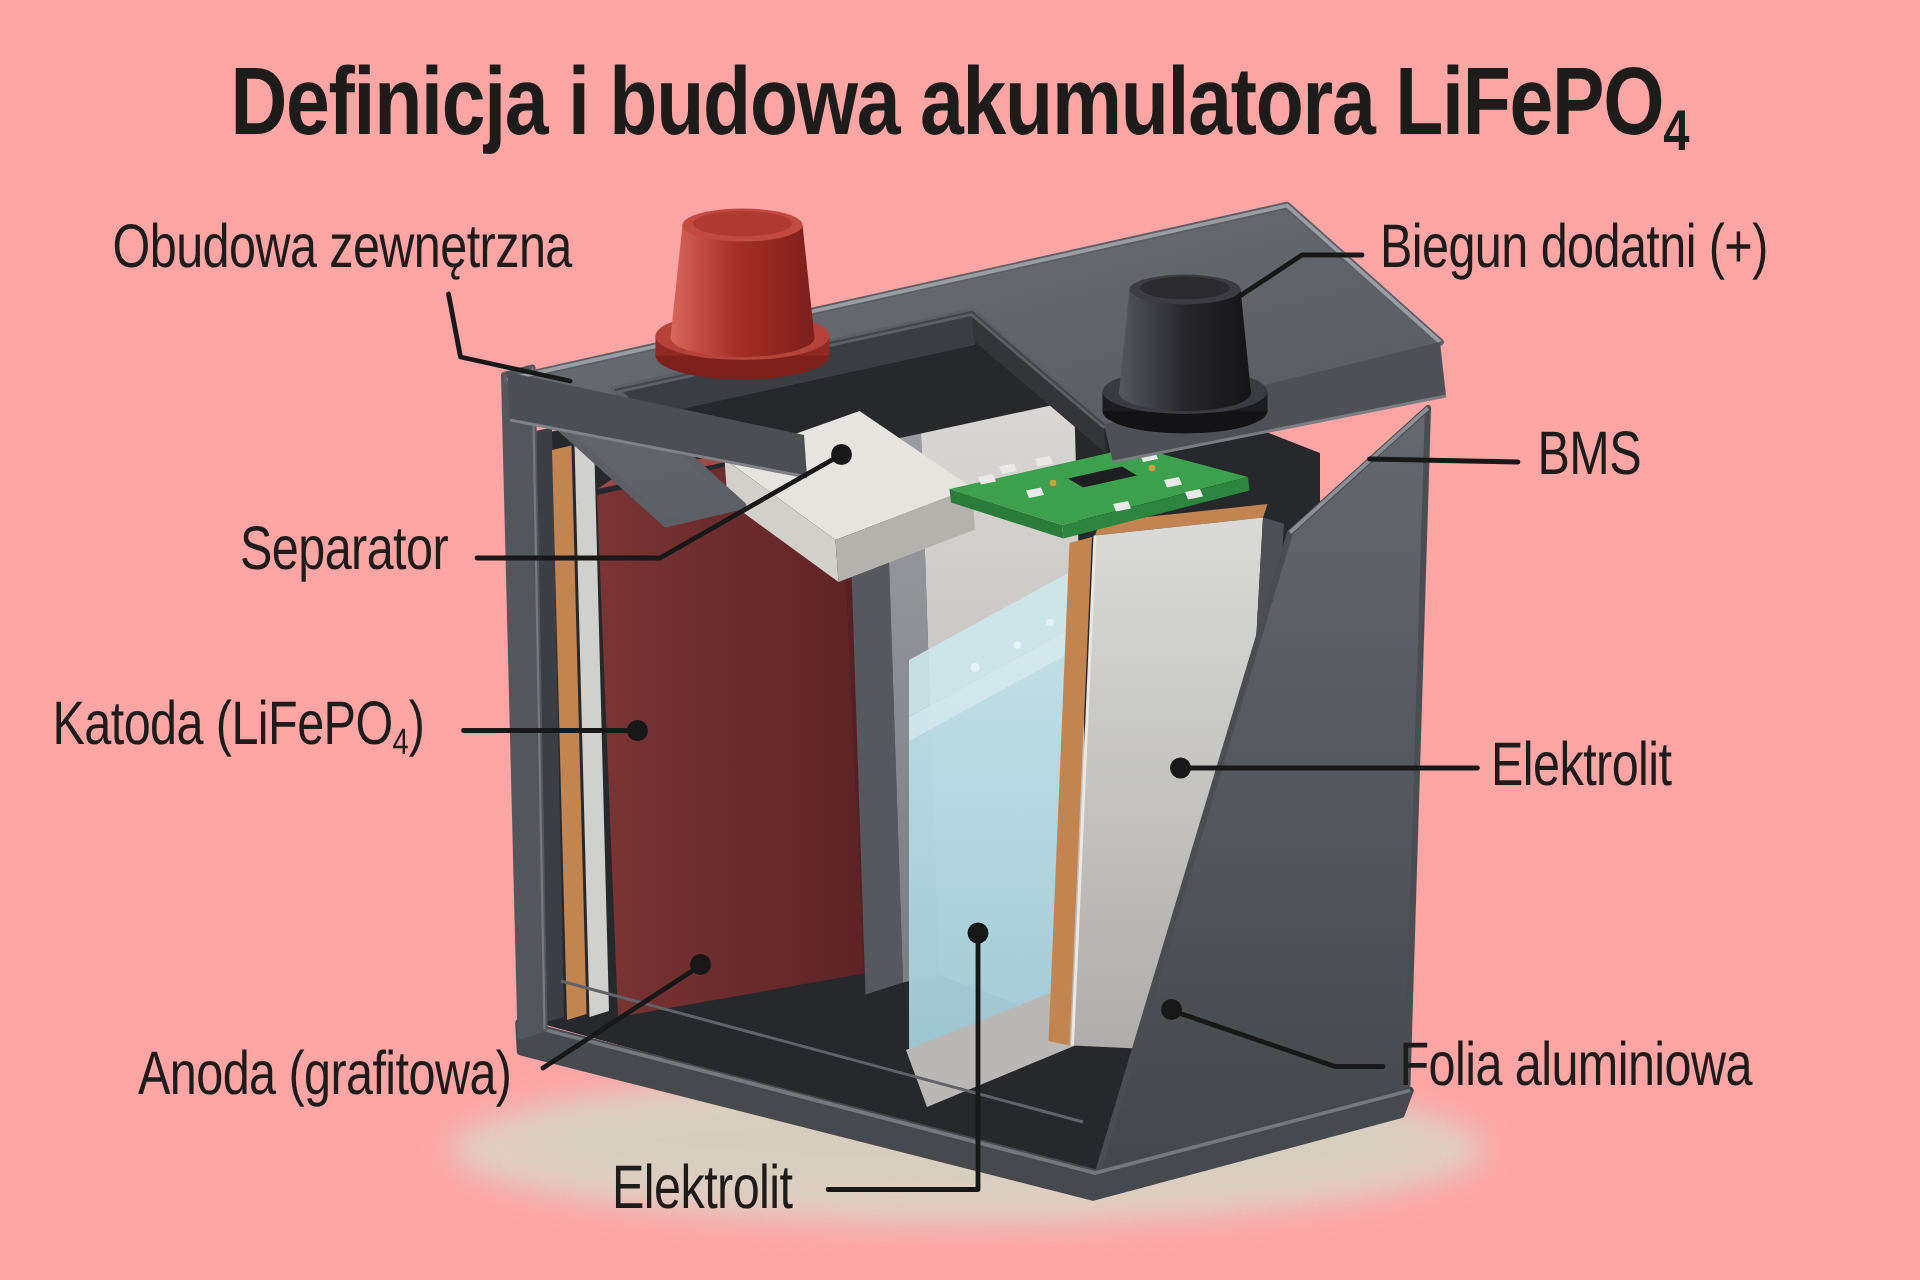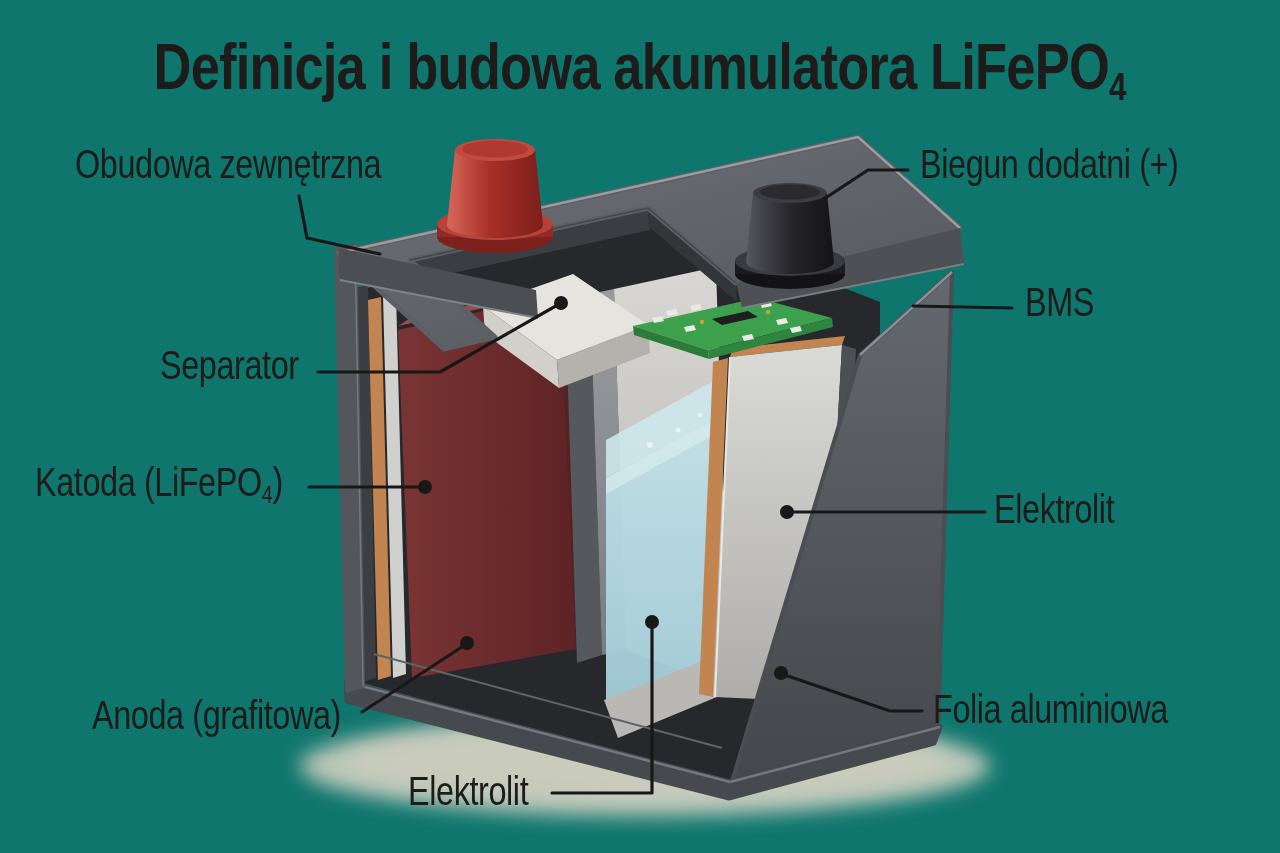--- a/index.html
+++ b/index.html
@@ -1,17 +1,17 @@
 <!DOCTYPE html>
 <html><head>
 <meta charset="utf-8">
 <style>
   html,body{margin:0;padding:0;}
   body{background:#f3f0e7;font-family:"Liberation Sans","DejaVu Sans",sans-serif;}
-  #stage{position:relative;width:1280px;height:853px;background:#0f766e;overflow:hidden;}
+  #stage{position:relative;width:1280px;height:853px;background:#fca5a5;overflow:hidden;}
   #diagram-svg{position:absolute;left:0;top:0;}
   .page-title{
     position:absolute;left:0;top:30px;width:1280px;text-align:center;
     font-size:64px;font-weight:700;color:#1d1c1a;letter-spacing:-1px;
     transform:scaleX(0.82);transform-origin:640px 0;white-space:nowrap;
   }
   .lbl{
     position:absolute;font-size:41px;font-weight:400;color:#1d1c1a;
     letter-spacing:-0.5px;transform:scaleX(0.79);transform-origin:left top;
     white-space:nowrap;line-height:1.05;

